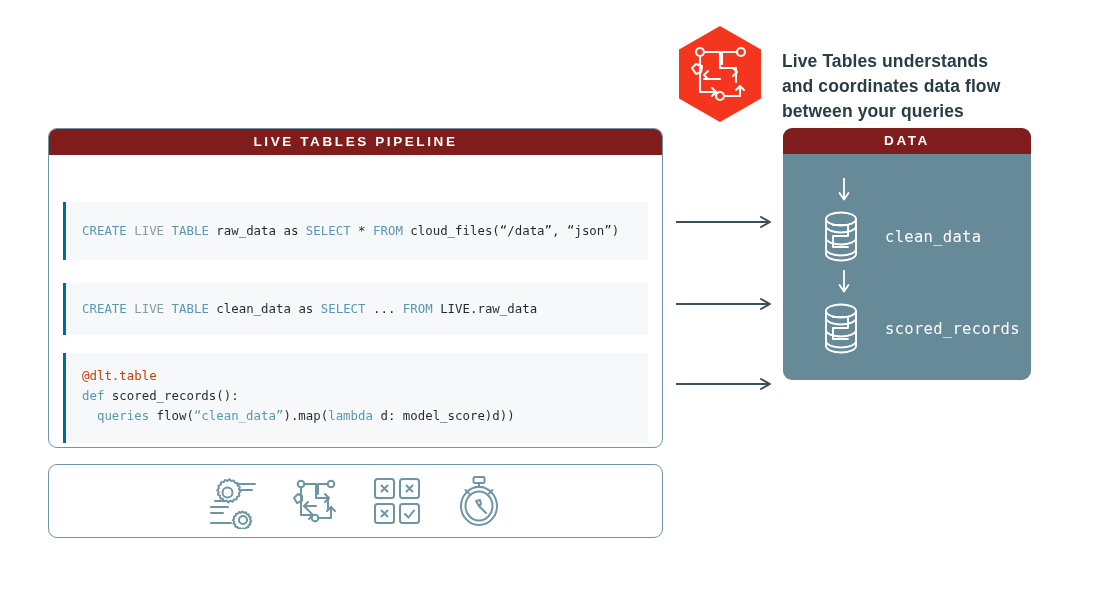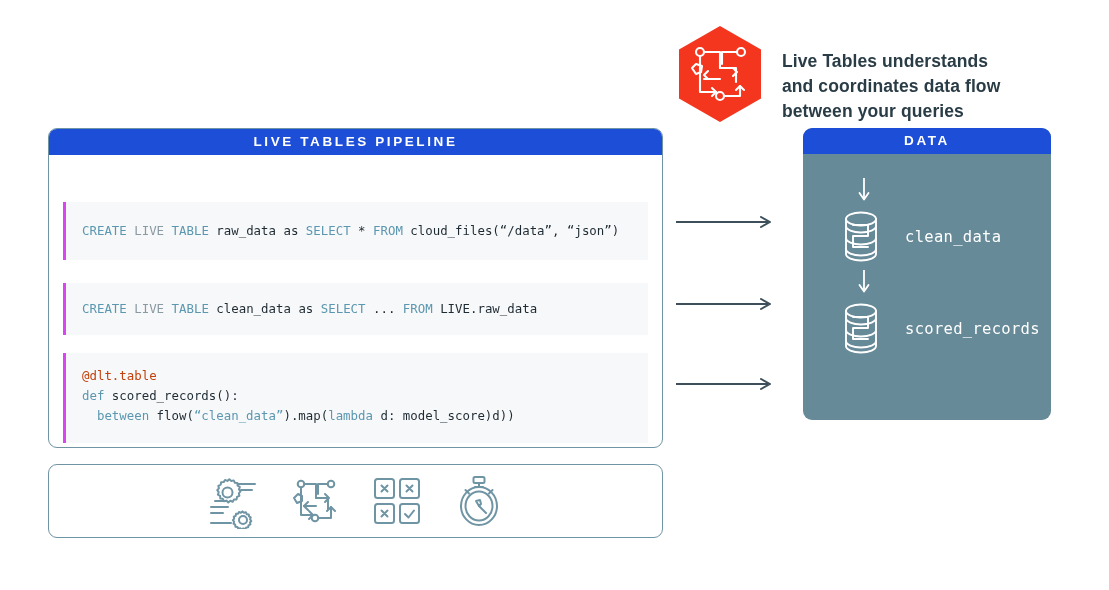--- a/index.html
+++ b/index.html
@@ -26,30 +26,30 @@
   .panel{
     position:absolute;
     border:1.5px solid #6f94a4;
     border-radius:9px;
     background:#ffffff;
     box-sizing:border-box;
     overflow:hidden;
   }
   #pipeline-panel{left:48px;top:128px;width:615px;height:320px;}
   .panel-head{
-    background:#1d4ed8;color:#ffffff;
+    background:#7f1d1d;color:#ffffff;
     font-size:13.5px;font-weight:700;letter-spacing:2.6px;
     text-align:center;line-height:26px;height:26px;
   }
   .panel-body{padding:0;position:relative;height:calc(100% - 26px);}
 
   .code-block{
     position:absolute;left:14px;right:14px;
     background:#f7f8f9;
-    border-left:3px solid #d946ef;
+    border-left:3px solid #0369a1;
     box-sizing:border-box;
     display:flex;align-items:center;
     padding-left:16px;
   }
   #code-block-0{top:47px;height:58px;}
   #code-block-1{top:128px;height:52px;text-align:right;}
   #code-block-2{top:198px;height:90px;align-items:flex-start;padding-top:13px;}
 
   .code{
     font-family:"DejaVu Sans Mono","Liberation Mono",monospace;
@@ -61,21 +61,21 @@
 
   
   #icon-strip{left:48px;top:464px;width:615px;height:74px;border-radius:9px;}
   .icon-row{display:flex;align-items:center;justify-content:center;gap:26px;height:100%;}
   .strip-icon{width:56px;height:56px;display:block;}
 
   
   .arrow{position:absolute;left:676px;width:100px;height:12px;}
 
   
-  #data-panel{left:783px;top:128px;width:248px;height:292px;border:none;border-radius:9px;background:#678a98;margin-left:20px;}
+  #data-panel{left:783px;top:128px;width:248px;height:252px;border:none;border-radius:9px;background:#678a98;}
   #data-panel .panel-head{border-radius:9px 9px 0 0;}
   .data-body{position:relative;height:calc(100% - 26px);padding-top:24px;box-sizing:border-box;}
   .data-item{display:flex;align-items:center;gap:18px;padding-left:38px;height:66px;}
   .db-icon{width:46px;height:58px;flex:none;}
   .data-label{
     color:#ffffff;font-size:15.5px;letter-spacing:.3px;
     font-family:"DejaVu Sans Mono","Liberation Mono",monospace;
   }
   .down-arrow{height:26px;padding-left:54px;}
 </style>
@@ -114,21 +114,21 @@
   <div class="panel" id="pipeline-panel">
     <div class="panel-head">LIVE TABLES PIPELINE</div>
     <div class="panel-body">
       <div class="code-block" id="code-block-0">
         <div class="code"><span class="kw">CREATE</span><span> </span><span class="dim">LIVE</span><span> </span><span class="kw">TABLE</span><span> raw_data as </span><span class="kw">SELECT</span><span> * </span><span class="kw">FROM</span><span> cloud_files(“/data”, “json”)</span></div>
       </div>
       <div class="code-block" id="code-block-1">
         <div class="code"><span class="kw">CREATE</span><span> </span><span class="dim">LIVE</span><span> </span><span class="kw">TABLE</span><span> clean_data as </span><span class="kw">SELECT</span><span> ... </span><span class="kw">FROM</span><span> LIVE.raw_data</span></div>
       </div>
       <div class="code-block" id="code-block-2">
-        <div class="code"><span class="dec">@dlt.table</span><br><span class="kw">def</span><span> scored_records():</span><br><span>  </span><span class="kw">between</span><span> flow(</span><span class="kw">“clean_data”</span><span>).map(</span><span class="kw">lambda</span><span> d: model_score)d))</span></div>
+        <div class="code"><span class="dec">@dlt.table</span><br><span class="kw">def</span><span> scored_records():</span><br><span>  </span><span class="kw">queries</span><span> flow(</span><span class="kw">“clean_data”</span><span>).map(</span><span class="kw">lambda</span><span> d: model_score)d))</span></div>
       </div>
     </div>
   </div>
 
   <div class="arrow" style="top:214px">
     <svg width="100" height="12" viewBox="0 0 100 12">
       <path d="M0 6 H92" stroke="#3d4f5a" stroke-width="2" fill="none"></path>
       <path d="M85 1 L94 6 L85 11" stroke="#3d4f5a" stroke-width="2" fill="none" stroke-linecap="round" stroke-linejoin="round"></path>
     </svg>
   </div>

